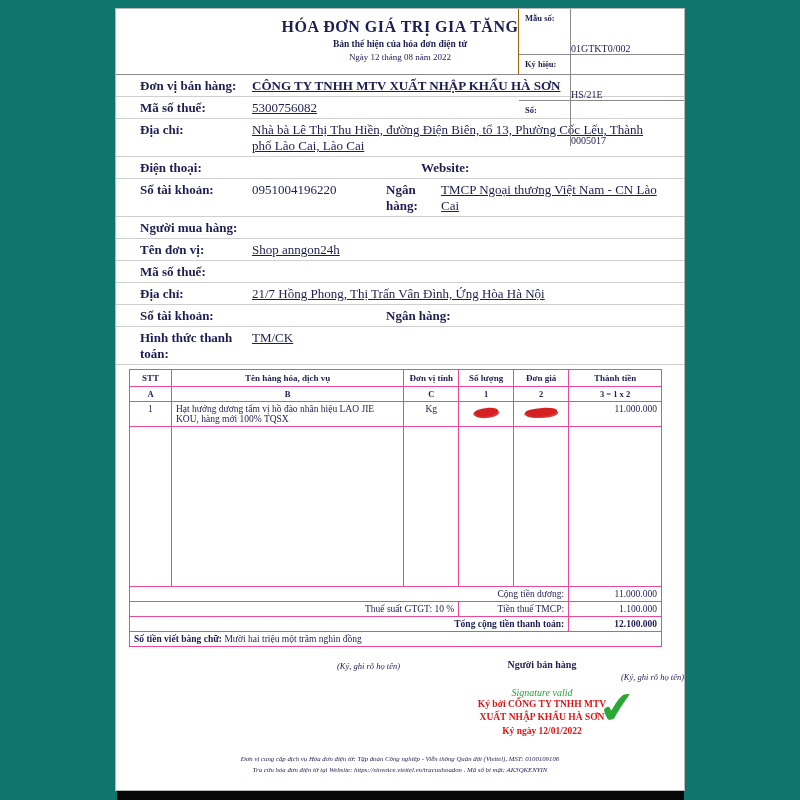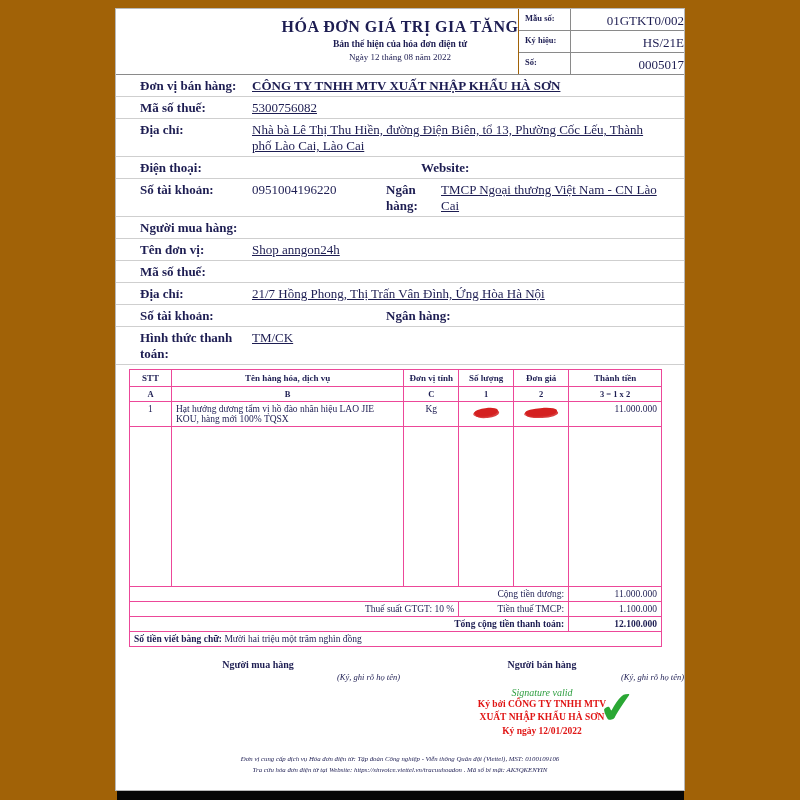--- a/index.html
+++ b/index.html
@@ -1,39 +1,39 @@
 <!DOCTYPE html>
 <html><head>
 <meta charset="utf-8">
 <style>
   * { margin:0; padding:0; box-sizing:border-box; }
   html,body { width:800px; height:800px; }
   body { background:#fbfbfb; font-family:"Liberation Serif", serif; }
 
-  .stage { position:relative; width:800px; height:800px; background:#a16207; overflow:hidden; }
+  .stage { position:relative; width:800px; height:800px; background:#0f766e; overflow:hidden; }
 
   .sheet {
     position:absolute; left:115px; top:8px; width:570px; height:783px;
     background:#ffffff; border:1px solid #b9b9b9; color:#1d1d52;
   }
 
   
   .header { position:relative; min-height:66px; border-bottom:1px solid #8a8a8a; }
   .header-center { padding-top:9px; text-align:center; padding-right:0; }
   .doc-title { font-size:16px; font-weight:bold; letter-spacing:0.5px; }
   .doc-subtitle { font-size:9.5px; font-weight:bold; margin-top:3px; }
   .doc-date { font-size:9px; margin-top:3px; padding-bottom:5px; }
   .header-meta {
     position:absolute; top:0; right:0; width:166px; height:100%;
     border-left:1px solid #a16207; display:flex; flex-direction:column; background:#fff;
   }
   .meta-row { flex:1; display:flex; border-bottom:1px solid #8a8a8a; }
   .meta-row:last-child { border-bottom:none; }
   .meta-label { width:52px; border-right:1px solid #8a8a8a; font-weight:bold; font-size:8.5px; padding:4px 2px 0 6px; }
-  .meta-value { flex:1; text-align:right; font-size:13px; padding-top:4px; }
+  .meta-value { flex:1; text-align:left; font-size:10px; padding-top:4px;margin-top:30px; }
 
   
   .info-row { display:flex; border-bottom:1px solid #cfcfcf; padding:3px 24px 2px 24px; font-size:13px; min-height:16px; align-items:baseline; }
   .lbl  { font-weight:bold; width:112px; flex:none; }
   .lbl2 { font-weight:bold; width:55px; flex:none; }
   .lbl2w{ font-weight:bold; width:75px; flex:none; }
   .val  { flex:1;text-decoration:underline; }
   .valmid { width:134px; flex:none; }
   .valphone { width:169px; flex:none; }
   .bold { font-weight:bold; }
@@ -218,21 +218,20 @@
           <td class="rt bold">12.100.000</td>
         </tr>
         <tr class="sumrow">
           <td colspan="6"><span class="bold">Số tiền viết bằng chữ:</span><span> Mười hai triệu một trăm nghìn đồng</span></td>
         </tr>
       </tbody>
     </table>
 
     <div class="sig-area">
       <div class="sig-block">
-        <div class="sig-title">Người mua hàng</div>
         <div class="sig-note">(Ký, ghi rõ họ tên)</div>
       </div>
       <div class="sig-block">
         <div class="sig-title">Người bán hàng</div>
         <div class="sig-note">(Ký, ghi rõ họ tên)</div>
         <div class="stamp">
           <span class="check">✔</span>
           <div class="sig-valid">Signature valid</div>
           <div class="stamp-line">Ký bởi CÔNG TY TNHH MTV</div>
           <div class="stamp-line">XUẤT NHẬP KHẨU HÀ SƠN</div>

